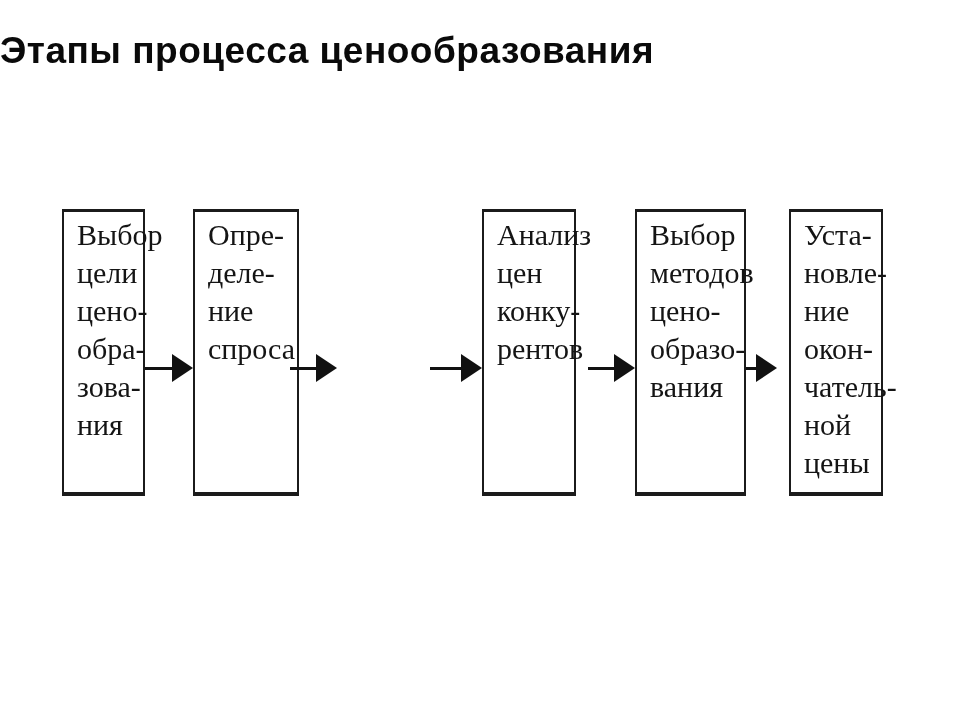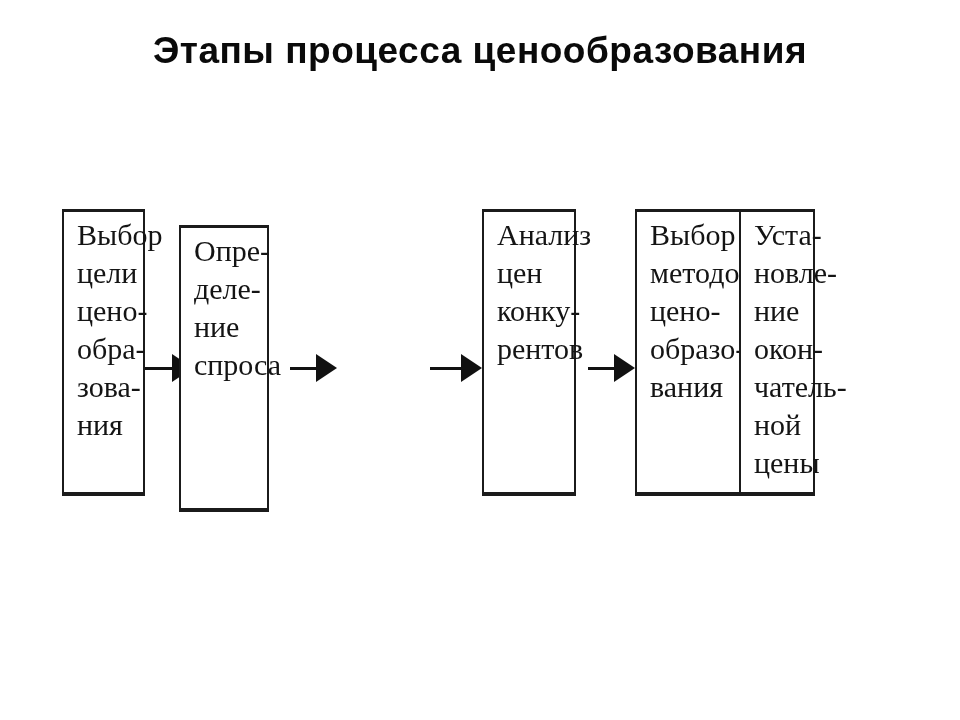--- a/index.html
+++ b/index.html
@@ -12,21 +12,21 @@
     background: #ffffff;
     position: relative;
     overflow: hidden;
     font-family: "Liberation Sans", sans-serif;
   }
   .slide-title {
     position: absolute;
     top: 30px;
     left: 0;
     width: 960px;
-    text-align: center;
+    text-align: left;
     font-family: "Liberation Sans", "DejaVu Sans", sans-serif;
     font-weight: bold;
     font-size: 37px;
     letter-spacing: 0.5px;
     color: #0a0a0a;
     margin: 0;
   }
   #diagram {
     position: absolute;
     top: 0;
@@ -85,21 +85,21 @@
 цели
 цено-
 обра-
 зова-
 ния</div>
     </div>
     <div class="arrow" style="left: 145px; width: 48px;">
       <span class="arrow-line"></span>
       <span class="arrow-head"></span>
     </div>
-    <div class="step-box" style="left: 179px; width: 90px; margin-top: 16px;">
+    <div class="step-box" style="left: 193px; width: 106px;">
       <div class="step-text">Опре-
 деле-
 ние
 спроса</div>
     </div>
     <div class="arrow" style="left: 290px; width: 47px;">
       <span class="arrow-line"></span>
       <span class="arrow-head"></span>
     </div>
     <div class="arrow" style="left: 430px; width: 52px;">
@@ -120,21 +120,21 @@
       <div class="step-text">Выбор
 методов
 цено-
 образо-
 вания</div>
     </div>
     <div class="arrow" style="left: 746px; width: 31px;">
       <span class="arrow-line"></span>
       <span class="arrow-head"></span>
     </div>
-    <div class="step-box" style="left: 739px; width: 76px;">
+    <div class="step-box" style="left: 789px; width: 94px;">
       <div class="step-text">Уста-
 новле-
 ние
 окон-
 чатель-
 ной
 цены</div>
     </div>
   </div>
 

